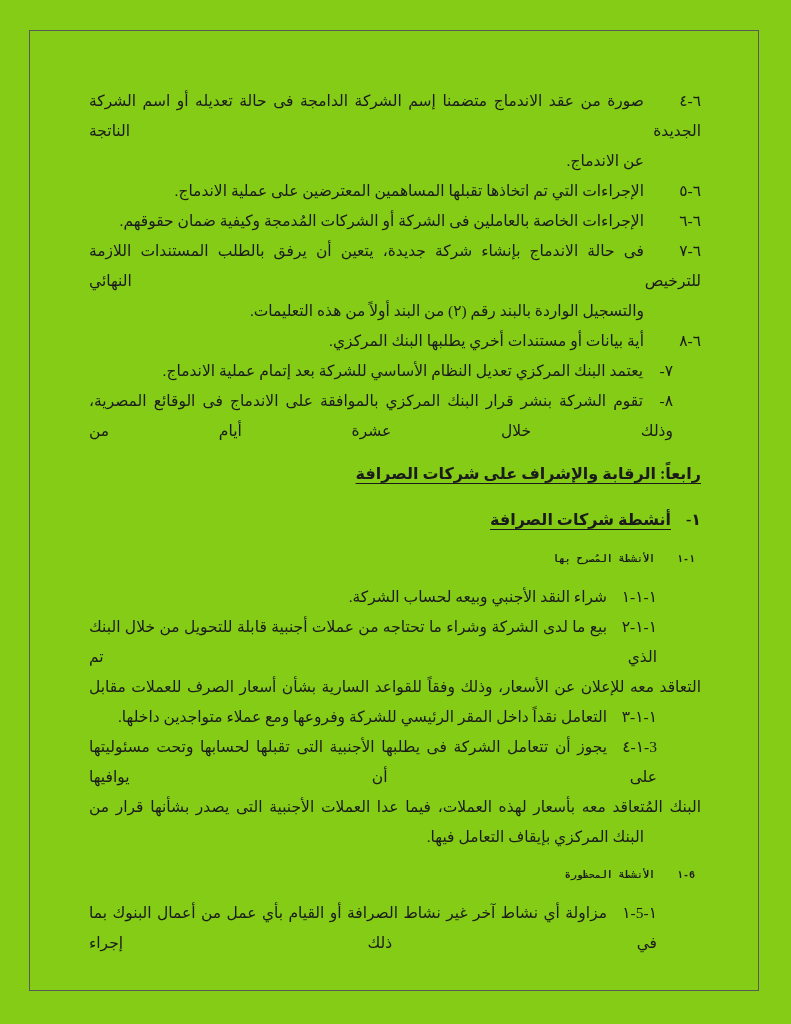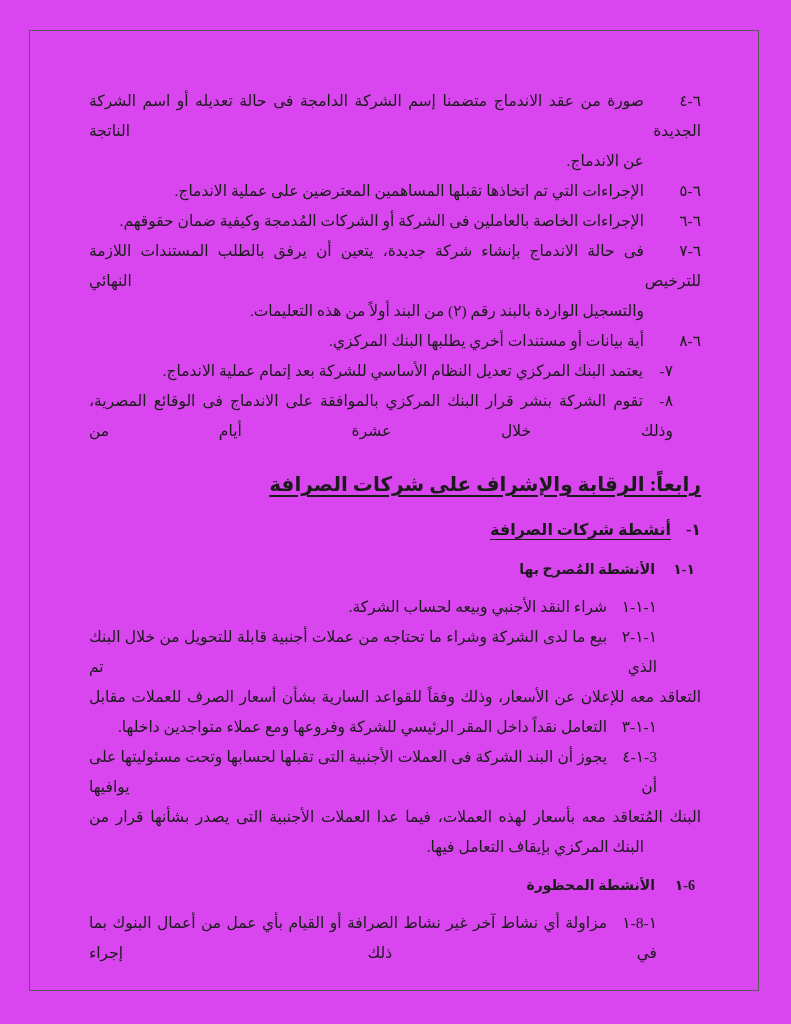--- a/index.html
+++ b/index.html
@@ -1,37 +1,37 @@
 <!DOCTYPE html>
 <html lang="ar"><head>
 <meta charset="utf-8">
 <style>
   html,body{margin:0;padding:0;background:#ffffff;}
-  .page{position:relative;width:791px;height:1024px;background:#d946ef;overflow:hidden;
+  .page{position:relative;width:791px;height:1024px;background:#84cc16;overflow:hidden;
         font-family:"Liberation Serif","DejaVu Sans",serif;color:#1b1b1b;}
   .frame{position:absolute;left:29px;top:30px;width:730px;height:961px;
          border:1px solid #5a5a5a;box-sizing:border-box;}
   .content{position:absolute;left:29px;top:30px;width:730px;height:961px;
            box-sizing:border-box;padding:56px 58px 0 60px;direction:rtl;
            font-size:15.5px;line-height:30px;}
   .line{line-height:30px;text-align:right;}
   .jline{text-align:justify;text-align-last:justify;}
   .line.last{padding-right:57px;}
   .num{display:inline-block;text-align:right;vertical-align:baseline;}
   .lv-l6 .num{width:57px;}
   .lv-l1 .first{padding-right:28px;}
   .lv-l1 .num{width:30px;}
   .lv-l3 .first{padding-right:44px;}
   .lv-l3 .num{width:50px;}
-  .b-h1{margin-top:22px;font-weight:700;font-size:20px;line-height:32px;
+  .b-h1{margin-top:12px;font-weight:700;font-size:16px;line-height:32px;
         text-decoration:underline;text-underline-offset:4px;}
   .b-h2{margin-top:14px;font-weight:700;font-size:16px;line-height:32px;}
   .b-h2 .num{width:30px;}
   .b-h2 .htxt{text-decoration:underline;text-underline-offset:4px;margin-top:48px;}
-  .b-h3{margin:8px 0 6px;font-weight:700;font-size:14px;line-height:32px;padding-right:6px;}
+  .b-h3{margin:8px 0 6px;font-weight:700;font-size:10px;line-height:32px;padding-right:6px;font-family:Liberation Mono, monospace;}
   .b-h3 .num{width:40px;}
   .num-ltr{direction:ltr;unicode-bidi:bidi-override;}
 </style>
 </head>
 <body>
 
 <div class="page">
   <div class="frame"></div>
   <div class="content">
 
@@ -65,22 +65,22 @@
         <div class="line first"><span class="num">١-١-١</span><span class="txt">شراء النقد الأجنبي وبيعه لحساب الشركة.</span></div>
       </div>
       <div class="b-item lv-l3">
         <div class="line first jline"><span class="num">١-١-٢</span><span class="txt">بيع ما لدى الشركة وشراء ما تحتاجه من عملات أجنبية قابلة للتحويل من خلال البنك الذي تم</span></div>
         <div class="line jline">التعاقد معه للإعلان عن الأسعار، وذلك وفقاً للقواعد السارية بشأن أسعار الصرف للعملات مقابل</div>
       </div>
       <div class="b-item lv-l3">
         <div class="line first"><span class="num">١-١-٣</span><span class="txt">التعامل نقداً داخل المقر الرئيسي للشركة وفروعها ومع عملاء متواجدين داخلها.</span></div>
       </div>
       <div class="b-item lv-l3">
-        <div class="line first jline"><span class="num">3-١-٤</span><span class="txt">يجوز أن البند الشركة فى العملات الأجنبية التى تقبلها لحسابها وتحت مسئوليتها على أن يوافيها</span></div>
+        <div class="line first jline"><span class="num">3-١-٤</span><span class="txt">يجوز أن تتعامل الشركة فى يطلبها الأجنبية التى تقبلها لحسابها وتحت مسئوليتها على أن يوافيها</span></div>
         <div class="line jline">البنك المُتعاقد معه بأسعار لهذه العملات، فيما عدا العملات الأجنبية التى يصدر بشأنها قرار من</div>
         <div class="line last">البنك المركزي بإيقاف التعامل فيها.</div>
       </div>
       <div class="b-h3"><span class="num num-ltr">١-6</span><span class="htxt">الأنشطة المحظورة</span></div>
       <div class="b-item lv-l3">
-        <div class="line first jline"><span class="num">١-8-١</span><span class="txt">مزاولة أي نشاط آخر غير نشاط الصرافة أو القيام بأي عمل من أعمال البنوك بما في ذلك إجراء</span></div>
+        <div class="line first jline"><span class="num">١-5-١</span><span class="txt">مزاولة أي نشاط آخر غير نشاط الصرافة أو القيام بأي عمل من أعمال البنوك بما في ذلك إجراء</span></div>
       </div>
   </div>
 </div>
 
 </body></html>

